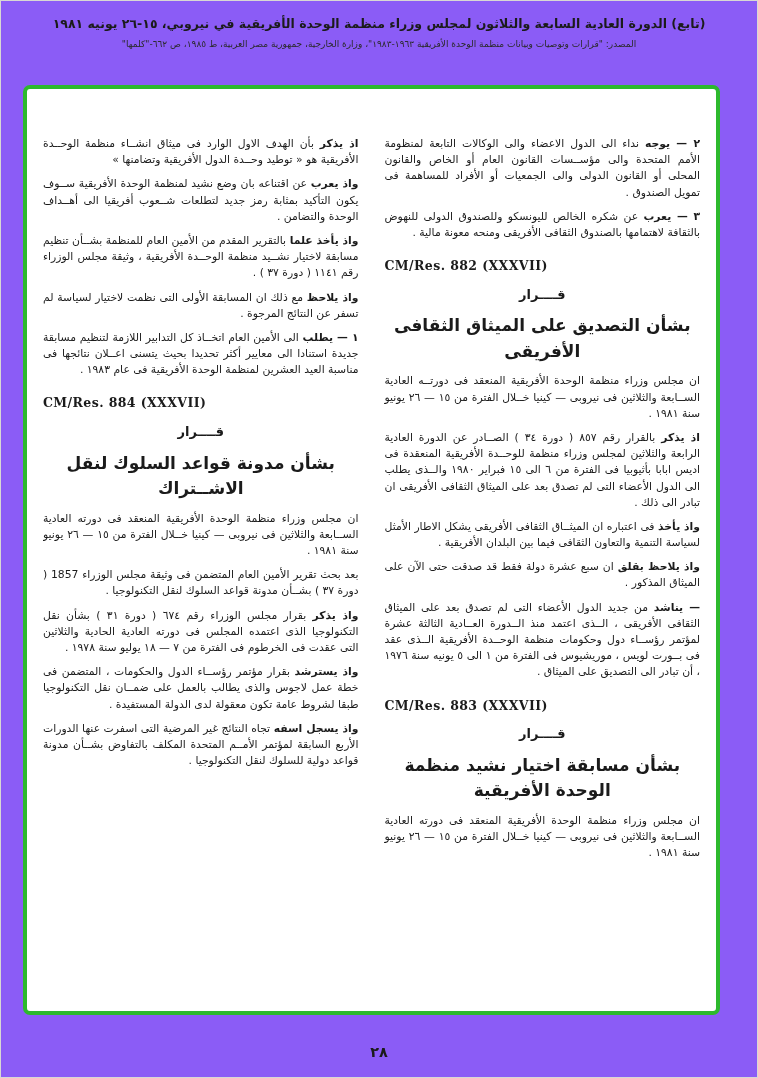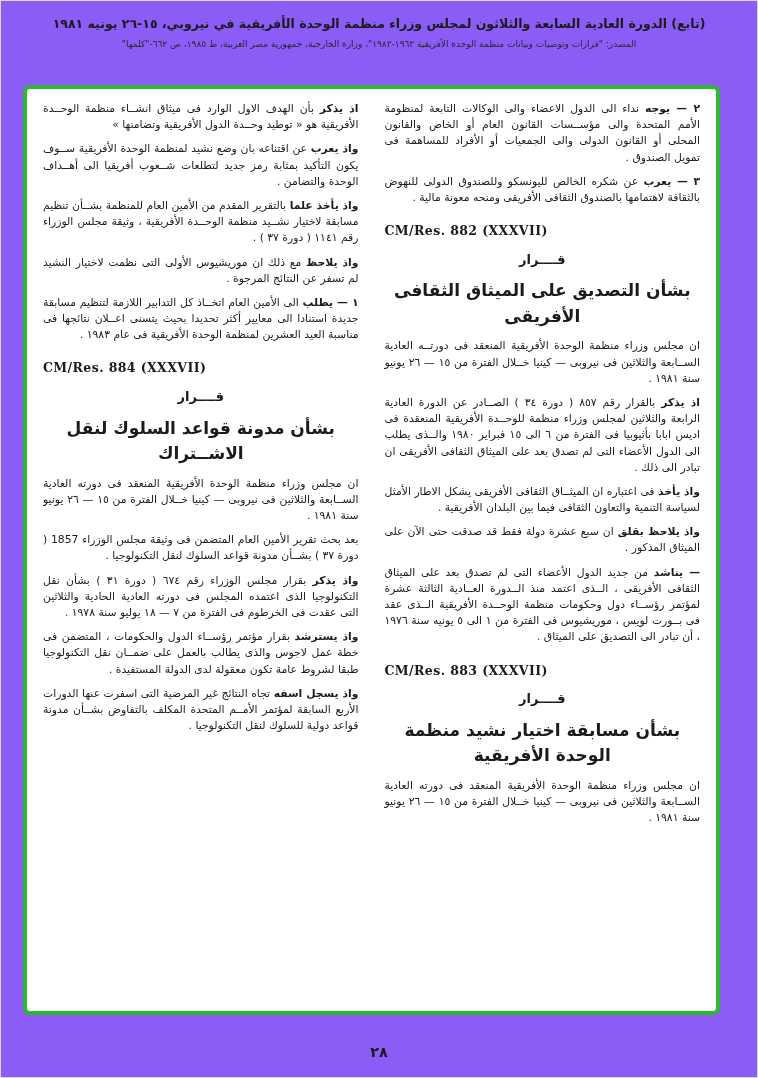--- a/index.html
+++ b/index.html
@@ -32,20 +32,21 @@
     direction:rtl;
     display:flex; gap:26px;
     height:100%;
     overflow:hidden;
   }
   .col {
     flex:1 1 0;
     text-align:justify;
     font-size:10.8px;
     line-height:1.5;
+    margin-top:35px;
   }
   .para { margin-bottom:8px; }
   .para .lead { font-weight:bold; }
   .resnum {
     direction:ltr; text-align:left;
     font-family:"DejaVu Serif", serif;
     font-weight:bold; font-size:12.5px;
     letter-spacing:0.4px;
     margin:16px 0 9px 0;
   }
@@ -90,21 +91,21 @@
         <p class="resnum">CM/Res. 883 (XXXVII)</p>
         <h3 class="res-title">قــــرار</h3>
         <h4 class="res-subtitle">بشأن مسابقة اختيار نشيد منظمة الوحدة الأفريقية</h4>
         <p class="para"><b class="lead"></b><span>ان مجلس وزراء منظمة الوحدة الأفريقية المنعقد فى دورته العادية الســابعة والثلاثين فى نيروبى — كينيا خــلال الفترة من ١٥ — ٢٦ يونيو سنة ١٩٨١ .</span></p>
       </section>
 
       <section class="col">
         <p class="para"><b class="lead">اذ يذكر</b><span> بأن الهدف الاول الوارد فى ميثاق انشــاء منظمة الوحــدة الأفريقية هو « توطيد وحــدة الدول الأفريقية وتضامنها »</span></p>
         <p class="para"><b class="lead">واذ يعرب</b><span> عن اقتناعه بان وضع نشيد لمنظمة الوحدة الأفريقية ســوف يكون التأكيد بمثابة رمز جديد لتطلعات شــعوب أفريقيا الى أهــداف الوحدة والتضامن .</span></p>
         <p class="para"><b class="lead">واذ يأخذ علما</b><span> بالتقرير المقدم من الأمين العام للمنظمة بشــأن تنظيم مسابقة لاختيار نشــيد منظمة الوحــدة الأفريقية ، وثيقة مجلس الوزراء رقم ١١٤١ ( دورة ٣٧ ) .</span></p>
-        <p class="para"><b class="lead">واذ يلاحظ</b><span> مع ذلك ان موريشيوس الأولى التى نظمت لاختيار النشيد لم تسفر عن النتائج المرجوة .</span></p>
+        <p class="para"><b class="lead">واذ يلاحظ</b><span> مع ذلك ان المسابقة الأولى التى نظمت لاختيار لسياسة لم تسفر عن النتائج المرجوة .</span></p>
         <p class="para"><b class="lead">١ — يطلب</b><span> الى الأمين العام اتخــاذ كل التدابير اللازمة لتنظيم مسابقة جديدة استنادا الى معايير أكثر تحديدا بحيث يتسنى اعــلان نتائجها فى مناسبة العيد العشرين لمنظمة الوحدة الأفريقية فى عام ١٩٨٣ .</span></p>
         <p class="resnum">CM/Res. 884 (XXXVII)</p>
         <h3 class="res-title">قــــرار</h3>
         <h4 class="res-subtitle">بشأن مدونة قواعد السلوك لنقل الاشــتراك</h4>
         <p class="para"><b class="lead"></b><span>ان مجلس وزراء منظمة الوحدة الأفريقية المنعقد فى دورته العادية الســابعة والثلاثين فى نيروبى — كينيا خــلال الفترة من ١٥ — ٢٦ يونيو سنة ١٩٨١ .</span></p>
         <p class="para"><b class="lead"></b><span>بعد بحث تقرير الأمين العام المتضمن فى وثيقة مجلس الوزراء 1857 ( دورة ٣٧ ) بشــأن مدونة قواعد السلوك لنقل التكنولوجيا .</span></p>
         <p class="para"><b class="lead">واذ يذكر</b><span> بقرار مجلس الوزراء رقم ٦٧٤ ( دورة ٣١ ) بشأن نقل التكنولوجيا الذى اعتمده المجلس فى دورته العادية الحادية والثلاثين التى عقدت فى الخرطوم فى الفترة من ٧ — ١٨ يوليو سنة ١٩٧٨ .</span></p>
         <p class="para"><b class="lead">واذ يسترشد</b><span> بقرار مؤتمر رؤســاء الدول والحكومات ، المتضمن فى خطة عمل لاجوس والذى يطالب بالعمل على ضمــان نقل التكنولوجيا طبقا لشروط عامة تكون معقولة لدى الدولة المستفيدة .</span></p>
         <p class="para"><b class="lead">واذ يسجل اسفه</b><span> تجاه النتائج غير المرضية التى اسفرت عنها الدورات الأربع السابقة لمؤتمر الأمــم المتحدة المكلف بالتفاوض بشــأن مدونة قواعد دولية للسلوك لنقل التكنولوجيا .</span></p>
       </section>

